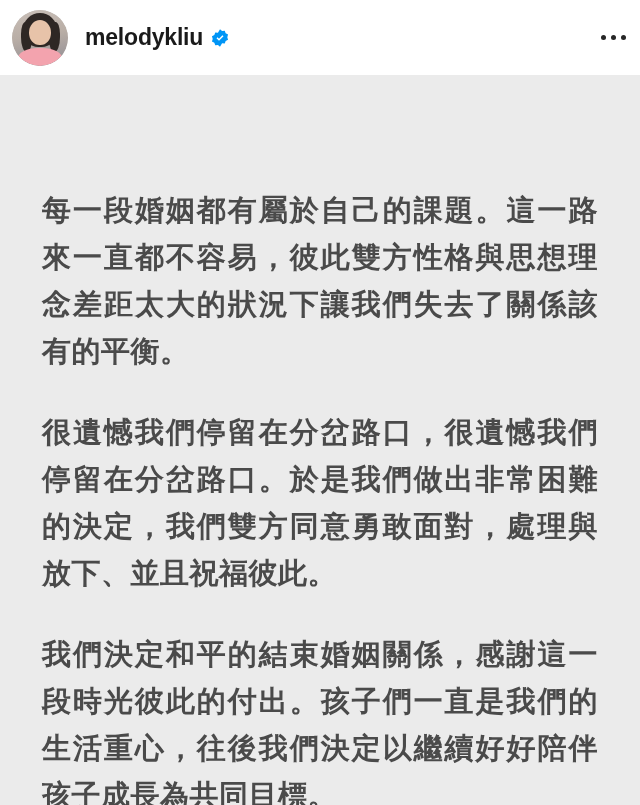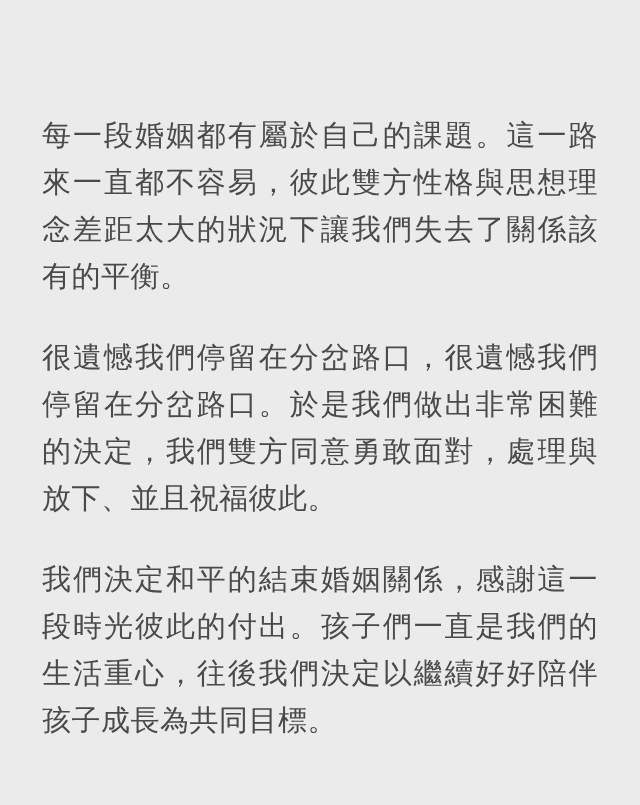--- a/index.html
+++ b/index.html
@@ -153,30 +153,59 @@
     color: #4a4a4a;
     font-size: 29px;
     line-height: 1.62;
     letter-spacing: 0.5px;
     font-family: "DejaVu Sans", "Liberation Sans", sans-serif;
     text-align: justify;
     text-justify: inter-character;
   }
   .statement p {
     margin: 0 0 34px 0;
+    font-weight: bold;
   }
   .statement p:last-child {
     margin-bottom: 0;
   }
 </style>
 </head>
 <body>
 
 <div class="post">
 
+  <div class="post-header">
+
+    <div class="avatar-ring">
+      <div class="avatar-img">
+        <span class="av-bg"></span>
+        <span class="av-hair"></span>
+        <span class="av-hair-l"></span>
+        <span class="av-hair-r"></span>
+        <span class="av-face"></span>
+        <span class="av-body"></span>
+      </div>
+    </div>
+
+    <div class="username-wrap">
+      <span class="username">melodykliu</span>
+      <svg class="verified" viewBox="0 0 24 24">
+        <path fill="#0095f6" d="M12 1.5l2.47 2.1 3.22-.35 1.1 3.05 2.86 1.53-.9 3.12.9 3.12-2.86 1.53-1.1 3.05-3.22-.35L12 22.5l-2.47-2.1-3.22.35-1.1-3.05-2.86-1.53.9-3.12-.9-3.12 2.86-1.53 1.1-3.05 3.22.35L12 1.5z"></path>
+        <path fill="#ffffff" d="M10.8 15.3l-3-3 1.27-1.27 1.73 1.73 4.13-4.13L16.2 9.9z"></path>
+      </svg>
+    </div>
+
+    <div class="more-btn">
+      <span class="dot"></span>
+      <span class="dot"></span>
+      <span class="dot"></span>
+    </div>
+
+  </div>
 
   <div class="post-body">
     <div class="statement">
       <p>每一段婚姻都有屬於自己的課題。這一路來一直都不容易，彼此雙方性格與思想理念差距太大的狀況下讓我們失去了關係該有的平衡。</p>
       <p>很遺憾我們停留在分岔路口，很遺憾我們停留在分岔路口。於是我們做出非常困難的決定，我們雙方同意勇敢面對，處理與放下、並且祝福彼此。</p>
       <p>我們決定和平的結束婚姻關係，感謝這一段時光彼此的付出。孩子們一直是我們的生活重心，往後我們決定以繼續好好陪伴孩子成長為共同目標。</p>
 
     </div>
   </div>
 

